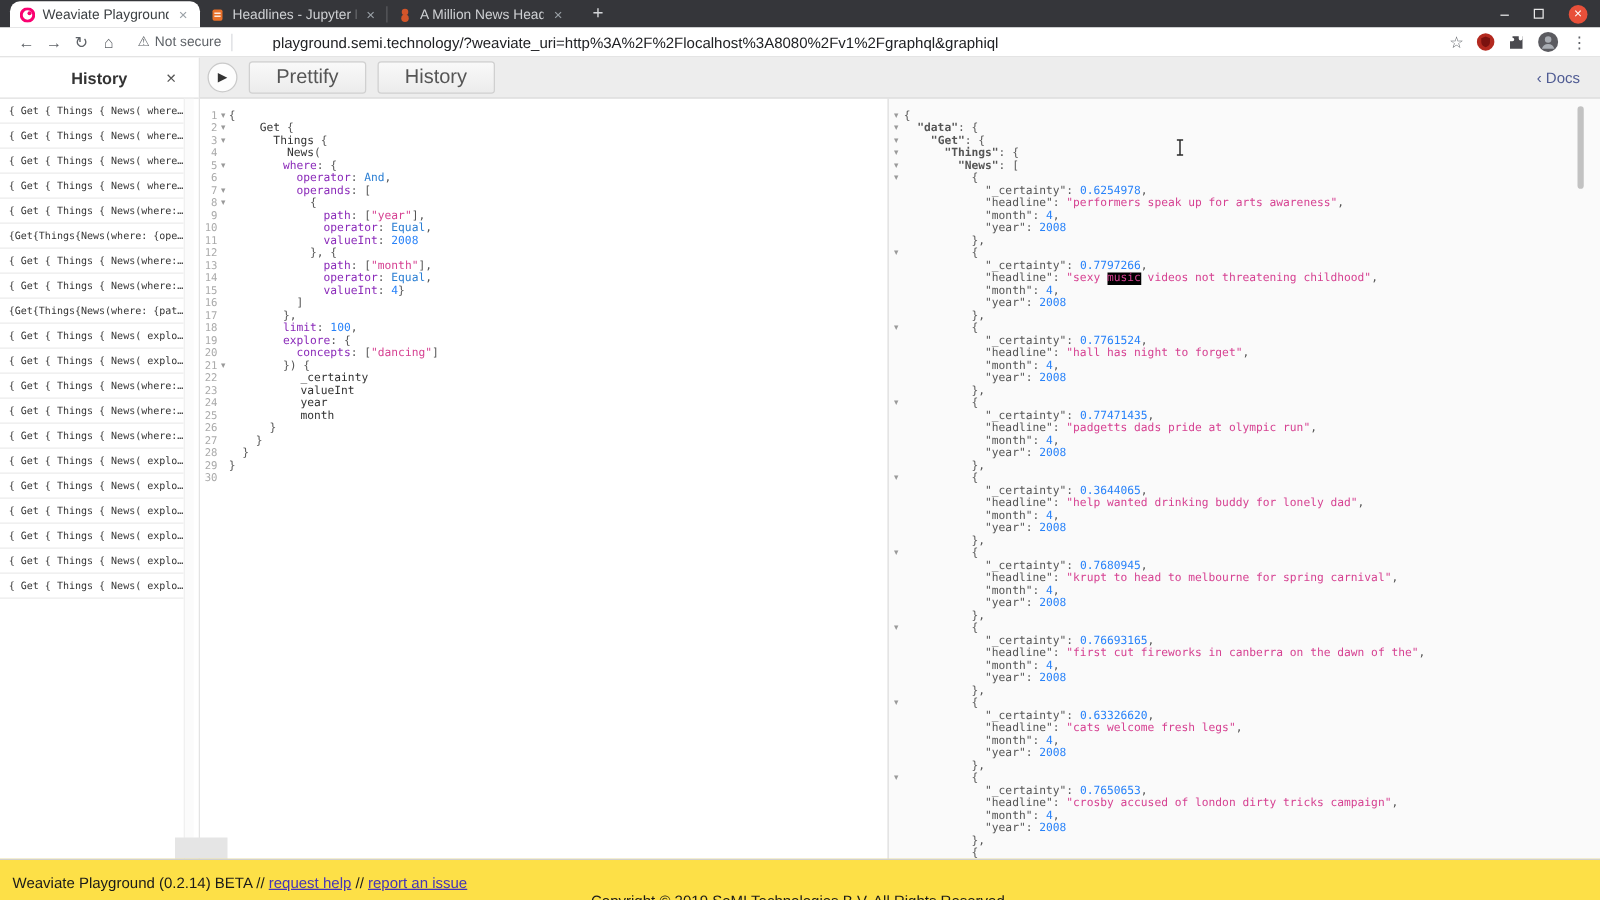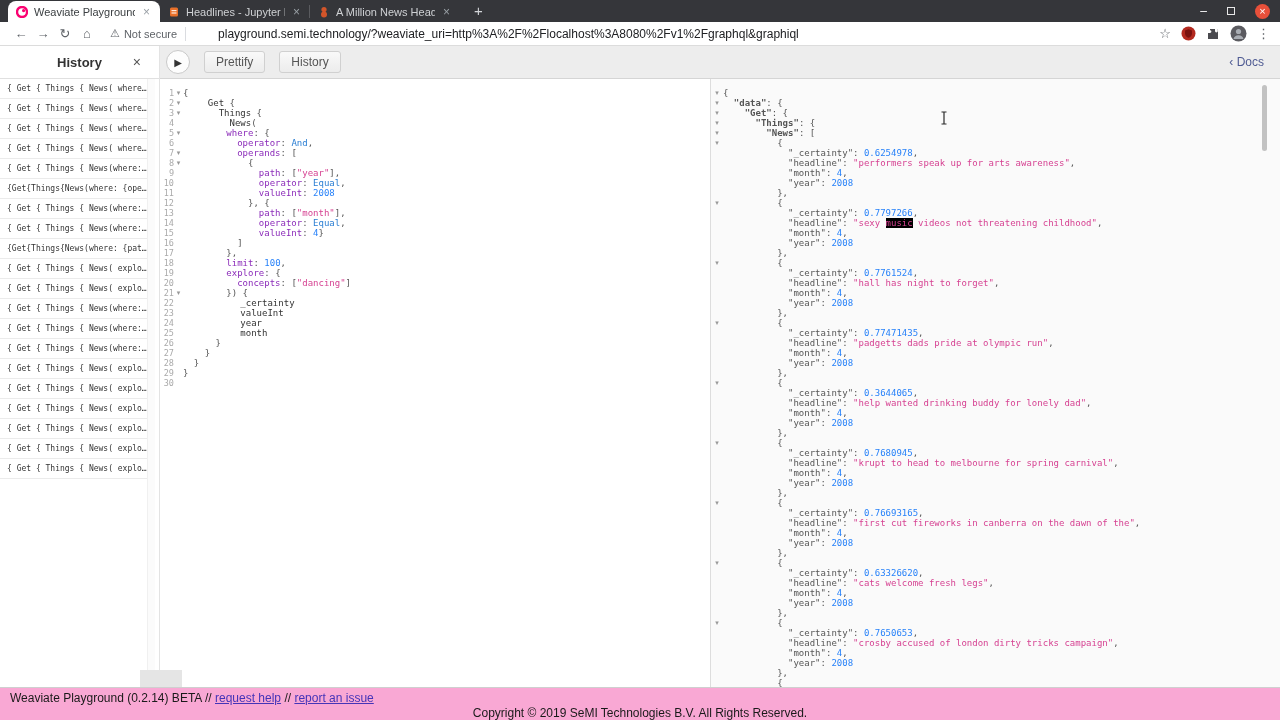--- a/index.html
+++ b/index.html
@@ -37,21 +37,21 @@
   .url { font-size:12px; color:#202124; white-space:nowrap; overflow:hidden; flex:1;margin-left:24px; }
   .nav-right { display:flex; align-items:center; gap:10px; margin-left:8px; }
   .star { color:#5f6368; font-size:13px; }
   .dots { color:#5f6368; font-size:13px; letter-spacing:0; }
 
   
   .toolbar { position:absolute; left:160px; top:46px; right:0; height:33px; background:#ededed;
              border-bottom:1px solid #d5d5d5; display:flex; align-items:center; padding-left:6px; }
   .play { width:24px; height:24px; border-radius:50%; background:#fdfdfd; border:1px solid #c9c9c9;
           color:#333; font-size:10px; text-align:center; line-height:23px; flex:none; }
-  .tbtn { margin-left:14px; padding:3px 11px; font-size:12px; color:#555;
+  .tbtn { margin-left:9px; padding:3px 21px; font-size:16px; color:#555;
           background:linear-gradient(#f9f9f9,#ececec); border:1px solid #d0d0d0; border-radius:3px; }
   .docs { position:absolute; right:16px; color:#4f5b93; font-size:12px; }
 
   
   .sidebar { position:absolute; left:0; top:46px; width:160px; bottom:33px; background:#fff;
              border-right:1px solid #e3e3e3; }
   .sb-head { height:33px; border-bottom:1px solid #e0e0e0; position:relative;
              display:flex; align-items:center; justify-content:center; }
   .sb-title { font-size:13px; font-weight:bold; color:#333; }
   .sb-close { position:absolute; right:18px; top:8px; color:#555; font-size:14px; }
@@ -86,22 +86,22 @@
           border-left:1px solid #ddd; padding-top:9px; overflow:hidden; }
   .r-line { height:10px; display:flex; align-items:center; }
   .r-foldslot { width:12px; flex:none; text-align:center; color:#999; font-size:7px; line-height:10px; }
   .r-thumb { position:absolute; right:13px; top:85px; width:5px; height:66px;
              background:#c2c2c2; border-radius:3px; }
   .corner { position:absolute; left:140px; top:670px; width:42px; height:17px; background:#e5e5e5; }
 
   .ibeam { position:absolute; left:940px; top:111px; }
 
   
-  .footer { position:absolute; left:0; bottom:0; width:1280px; height:33px; background:#f9a8d4;
-            border-top:1px solid #cfcfcf; padding:3px 10px; }
+  .footer { position:absolute; left:0; bottom:0; width:1280px; height:33px; background:#fde047;
+            border-top:1px solid #cfcfcf; padding:11px 10px; }
   .f1 { font-size:12px; color:#1a1a1a; line-height:15px; }
   .f1 a { color:#4534b8; text-decoration:underline; }
   .f2 { font-size:12px; color:#1a1a1a; line-height:15px;text-align:center; }
 </style>
 </head>
 <body>
 
 <div class="screen">
 
   <div class="titlebar">

